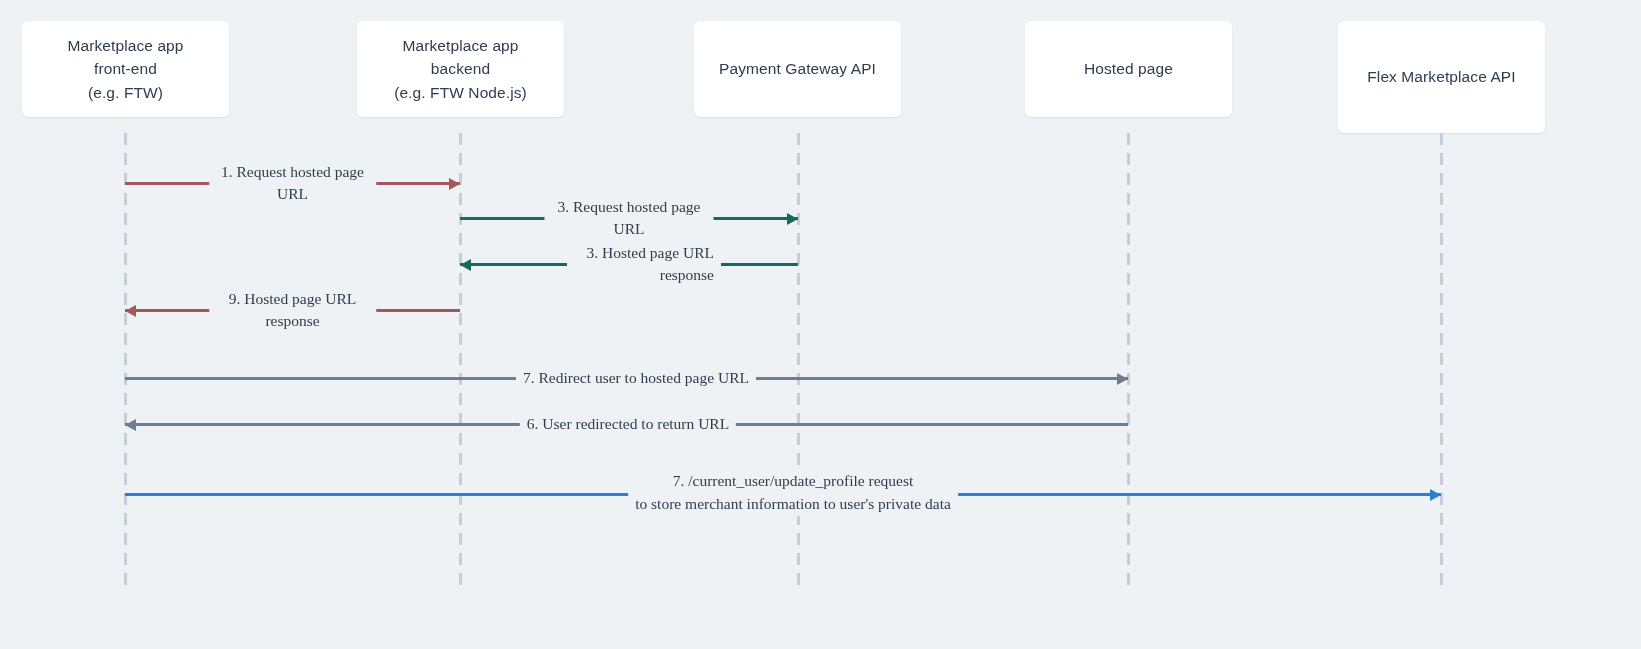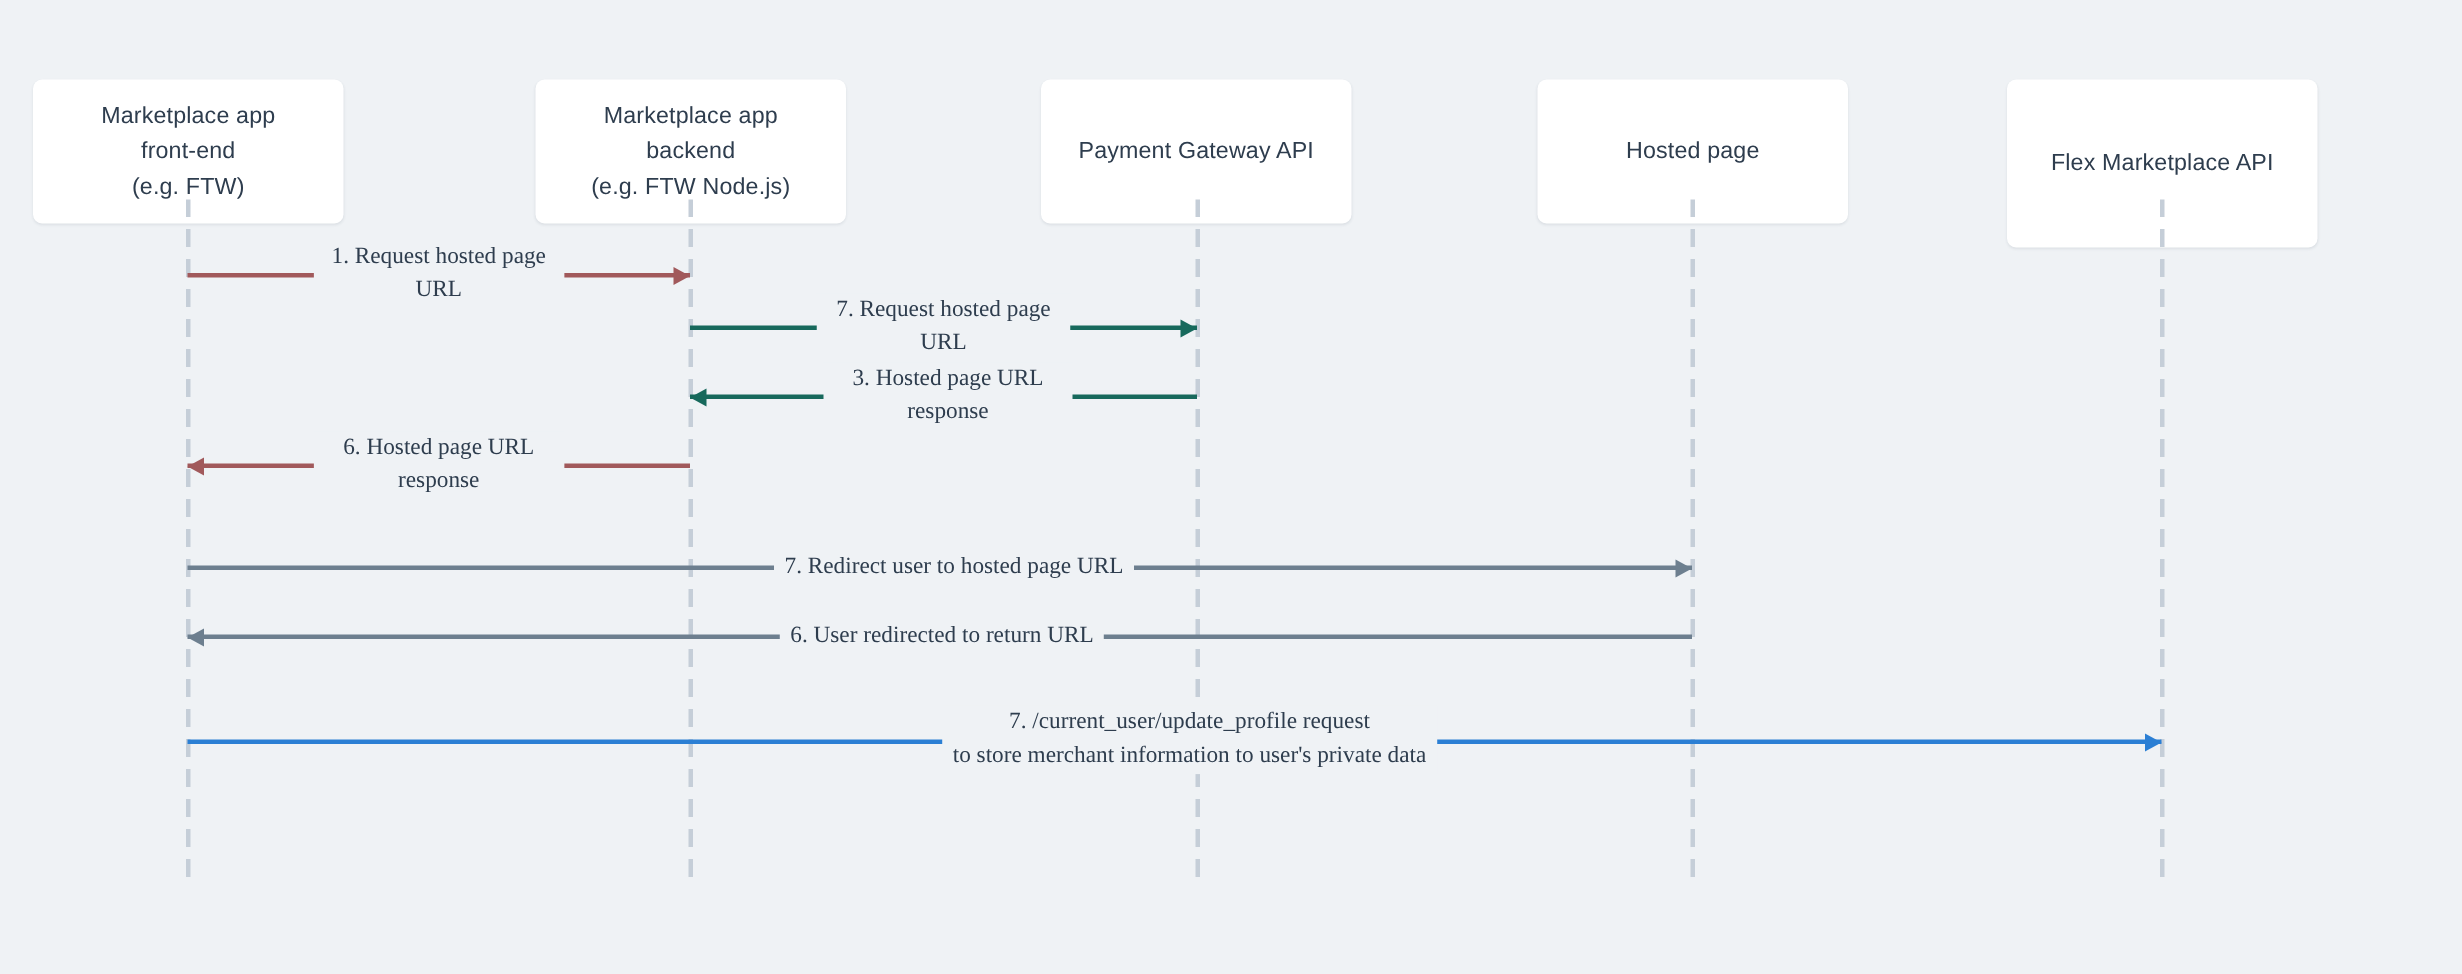--- a/index.html
+++ b/index.html
@@ -28,21 +28,20 @@
     box-shadow: 0 1px 2px rgba(40,55,75,0.10);
     display: flex;
     align-items: center;
     justify-content: center;
     text-align: center;
     color: #2e3d4e;
     font-size: 15.5px;
     line-height: 1.52;
     font-weight: 400;
     letter-spacing: 0.1px;
-    margin-top: 32px;
   }
   .participant .plabel { white-space: pre-line; display: block; }
 
   
   .lifeline {
     position: absolute;
     top: 133px;
     width: 3px;
     height: 459px;
     background: repeating-linear-gradient(
@@ -120,33 +119,33 @@
 
   <div class="msg" style="left:125px; top:182px; width:335px;">
     <div class="line" style="left:0; width:335px; background:#a1595b;"></div>
     <div class="head right" style="left:324px; border-left-color:#a1595b;"></div>
     <div class="caption" style="left:167.5px; top:1px;">1. Request hosted page URL</div>
   </div>
 
   <div class="msg" style="left:460px; top:217px; width:338px;">
     <div class="line" style="left:0; width:338px; background:#17695c;"></div>
     <div class="head right" style="left:327px; border-left-color:#17695c;"></div>
-    <div class="caption" style="left:169px; top:1px;">7. Request hosted page URL</div>
+    <div class="caption" style="left:169px; top:1px;">3. Request hosted page URL</div>
   </div>
 
   <div class="msg" style="left:460px; top:263px; width:338px;">
     <div class="line" style="left:0; width:338px; background:#17695c;"></div>
     <div class="head left" style="left:0px; border-right-color:#17695c;"></div>
-    <div class="caption" style="left:172px; top:1px;">3. Hosted page URL response</div>
+    <div class="caption" style="left:184px; top:1px;text-align:right;">3. Hosted page URL response</div>
   </div>
 
   <div class="msg" style="left:125px; top:309px; width:335px;">
     <div class="line" style="left:0; width:335px; background:#a1595b;"></div>
     <div class="head left" style="left:0px; border-right-color:#a1595b;"></div>
-    <div class="caption" style="left:167.5px; top:1px;">6. Hosted page URL response</div>
+    <div class="caption" style="left:167.5px; top:1px;">9. Hosted page URL response</div>
   </div>
 
   <div class="msg" style="left:125px; top:377px; width:1003px;">
     <div class="line" style="left:0; width:1003px; background:#6d7f8f;"></div>
     <div class="head right" style="left:992px; border-left-color:#6d7f8f;"></div>
     <div class="caption" style="left:511px; top:1px;">7. Redirect user to hosted page URL</div>
   </div>
 
   <div class="msg" style="left:125px; top:423px; width:1003px;">
     <div class="line" style="left:0; width:1003px; background:#6d7f8f;"></div>

